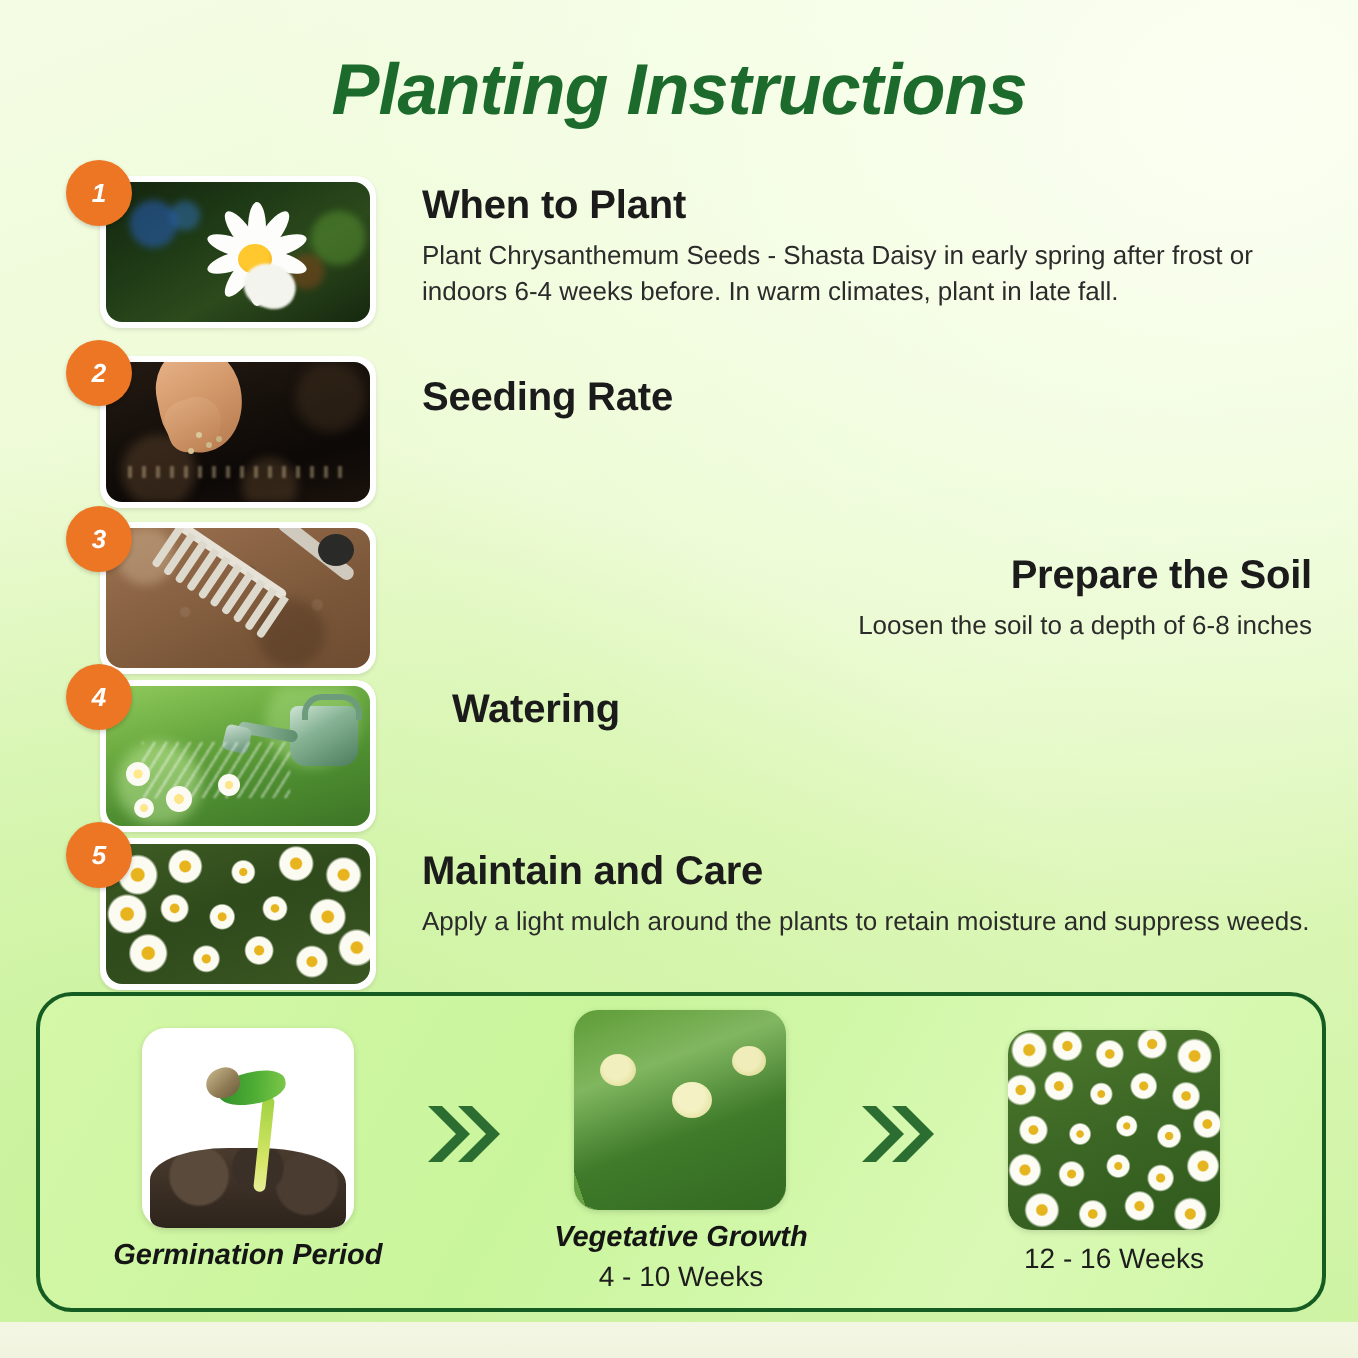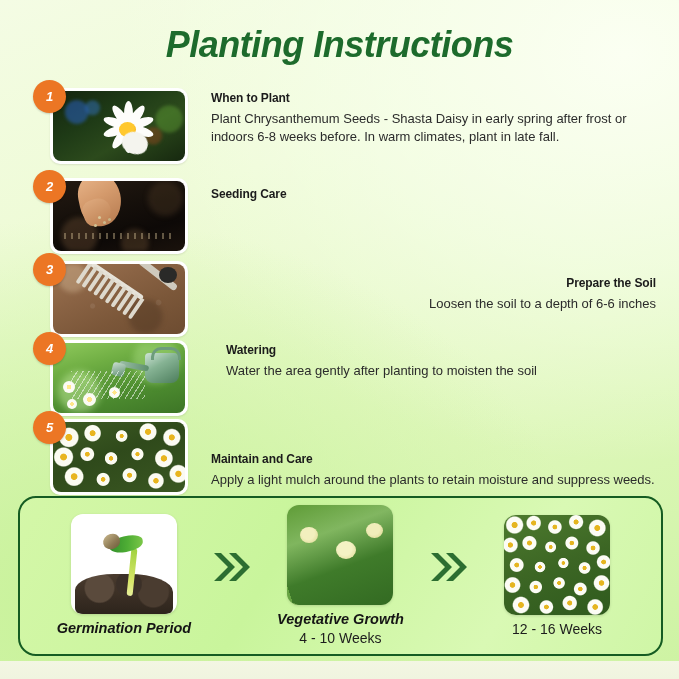--- a/index.html
+++ b/index.html
@@ -88,21 +88,21 @@
     justify-content: center;
     z-index: 4;
     box-shadow: 0 1px 2px rgba(0,0,0,0.18);
   }
   .step-text {
     position: absolute;
     left: 211px;
     width: 445px;
   }
   .step-title {
-    font-size: 12px;
+    font-size: 20px;
     font-weight: bold;
     color: #1b1b1b;
     letter-spacing: -0.1px;
     margin: 0 0 4px 0;
     line-height: 1.15;
   }
   .step-desc {
     font-size: 13px;
     color: #2b2b2b;
     line-height: 1.42;
@@ -209,38 +209,38 @@
             <div class="petal" style="left:22px;top:0px;width:9px;height:26px;transform:rotate(252deg);"></div>
             <div class="petal" style="left:22px;top:0px;width:9px;height:26px;transform:rotate(288deg);"></div>
             <div class="petal" style="left:22px;top:0px;width:9px;height:26px;transform:rotate(324deg);"></div>
             <div style="position:absolute;left:17px;top:21px;width:17px;height:15px;border-radius:50%;background:radial-gradient(circle at 45% 40%,#ffc82e 0 55%,#eda310 100%);"></div>
           </div>
           <div style="position:absolute;left:52%;top:58%;width:26px;height:22px;border-radius:50% 50% 45% 45%;background:#f4f4ee;transform:rotate(18deg);filter:blur(0.4px);"></div>
         </div>
       </div>
       <div class="step-text" style="top:4px;">
         <div class="step-title">When to Plant</div>
-        <div class="step-desc">Plant Chrysanthemum Seeds - Shasta Daisy in early spring after frost or indoors 6-8 weeks before. In warm climates, plant in late fall.</div>
+        <div class="step-desc">Plant Chrysanthemum Seeds - Shasta Daisy in early spring after frost or indoors 6-4 weeks before. In warm climates, plant in late fall.</div>
       </div>
     </div>
 
     <div class="step" style="top:90px;">
       <div class="thumb-wrap">
         <div class="badge">2</div>
         <div class="thumb">
           <div class="ph" style="background:linear-gradient(165deg,#241a12 0%,#16100b 40%,#0d0907 70%,#1a120c 100%);"></div>
           <div class="ph" style="background:radial-gradient(circle at 20% 78%, rgba(120,88,58,0.35) 0 14%, rgba(0,0,0,0) 17%),radial-gradient(circle at 62% 88%, rgba(130,96,62,0.3) 0 12%, rgba(0,0,0,0) 15%),radial-gradient(circle at 85% 25%, rgba(95,70,45,0.3) 0 12%, rgba(0,0,0,0) 16%);filter:blur(2px);"></div>
           <div style="position:absolute;left:20%;top:-10%;width:42px;height:52px;border-radius:42% 48% 55% 45%;background:linear-gradient(160deg,#e8b489 0%,#d49a6c 45%,#b57a4f 100%);transform:rotate(-12deg);"></div>
           <div style="position:absolute;left:23%;top:26%;width:28px;height:26px;border-radius:40% 50% 60% 40%;background:linear-gradient(170deg,#dda87c 0%,#bf8355 100%);transform:rotate(-20deg);"></div>
           <div style="position:absolute;left:34%;top:50%;width:3px;height:3px;border-radius:50%;background:#d9c89a;box-shadow:5px 5px 0 0 #cbb98c, -4px 8px 0 0 #d3c293, 10px 2px 0 0 #c6b383;"></div>
           <div style="position:absolute;left:8%;top:74%;width:84%;height:6px;background:repeating-linear-gradient(90deg,rgba(200,180,140,0.45) 0 2px,rgba(0,0,0,0) 2px 7px);filter:blur(0.6px);"></div>
         </div>
       </div>
       <div class="step-text" style="top:10px;">
-        <div class="step-title">Seeding Care</div>
+        <div class="step-title">Seeding Rate</div>
       </div>
     </div>
 
     <div class="step" style="top:173px;">
       <div class="thumb-wrap">
         <div class="badge">3</div>
         <div class="thumb">
           <div class="ph" style="background:linear-gradient(155deg,#9d7452 0%,#8a6344 35%,#7b5739 65%,#6d4c31 100%);"></div>
           <div class="ph" style="background:radial-gradient(circle at 15% 20%, rgba(255,235,200,0.25) 0 10%, rgba(0,0,0,0) 13%),radial-gradient(circle at 70% 75%, rgba(60,40,25,0.3) 0 14%, rgba(0,0,0,0) 18%);filter:blur(2px);"></div>
           <div class="ph" style="background:radial-gradient(circle at 30% 60%, rgba(255,255,255,0.08) 0 2%, rgba(0,0,0,0) 3%),radial-gradient(circle at 55% 30%, rgba(0,0,0,0.12) 0 2%, rgba(0,0,0,0) 3%),radial-gradient(circle at 80% 55%, rgba(255,255,255,0.07) 0 2%, rgba(0,0,0,0) 3%);"></div>
@@ -248,21 +248,21 @@
           <div style="position:absolute;left:17%;top:16%;width:74px;height:5px;background:#e6e2d8;transform:rotate(34deg);border-radius:3px;"></div>
           <div style="position:absolute;left:16%;top:22%;width:70px;height:32px;transform:rotate(34deg);">
             <div style="position:absolute;left:0;top:0;width:4px;height:24px;background:#ded9cd;border-radius:0 0 3px 3px;box-shadow:7px 0 0 #ded9cd,14px 0 0 #ded9cd,21px 0 0 #ded9cd,28px 0 0 #ded9cd,35px 0 0 #ded9cd,42px 0 0 #ded9cd,49px 0 0 #ded9cd,56px 0 0 #ded9cd,63px 0 0 #ded9cd;"></div>
           </div>
           <div style="position:absolute;left:62%;top:10%;width:46px;height:7px;background:#cfcabd;transform:rotate(38deg);border-radius:4px;"></div>
           <div style="position:absolute;left:80%;top:4%;width:18px;height:16px;border-radius:50%;background:#2a2a28;"></div>
         </div>
       </div>
       <div class="step-text" style="top:16px;text-align:right;">
         <div class="step-title">Prepare the Soil</div>
-        <div class="step-desc">Loosen the soil to a depth of 6-6 inches</div>
+        <div class="step-desc">Loosen the soil to a depth of 6-8 inches</div>
       </div>
     </div>
 
     <div class="step" style="top:252px;">
       <div class="thumb-wrap">
         <div class="badge">4</div>
         <div class="thumb">
           <div class="ph" style="background:linear-gradient(165deg,#8fc95c 0%,#6fae43 30%,#4f8f31 62%,#3d7526 100%);"></div>
           <div class="ph" style="background:radial-gradient(circle at 20% 70%, rgba(220,255,180,0.4) 0 16%, rgba(0,0,0,0) 20%),radial-gradient(circle at 78% 25%, rgba(180,230,140,0.4) 0 18%, rgba(0,0,0,0) 22%);filter:blur(3px);"></div>
 
@@ -274,21 +274,20 @@
           <div style="position:absolute;left:18px;top:28px;width:74px;height:28px;background:repeating-linear-gradient(122deg,rgba(255,255,255,0.55) 0 1px,rgba(255,255,255,0) 1px 5px);filter:blur(0.5px);"></div>
 
           <div style="position:absolute;left:10px;top:38px;width:12px;height:12px;border-radius:50%;background:radial-gradient(circle,#ffe98a 0 26%,#fbfbf4 28% 100%);"></div>
           <div style="position:absolute;left:30px;top:50px;width:13px;height:13px;border-radius:50%;background:radial-gradient(circle,#ffe58a 0 26%,#fbfbf4 28% 100%);"></div>
           <div style="position:absolute;left:56px;top:44px;width:11px;height:11px;border-radius:50%;background:radial-gradient(circle,#ffe58a 0 26%,#fbfbf4 28% 100%);"></div>
           <div style="position:absolute;left:14px;top:56px;width:10px;height:10px;border-radius:50%;background:radial-gradient(circle,#ffe58a 0 26%,#fbfbf4 28% 100%);"></div>
         </div>
       </div>
       <div class="step-text" style="top:4px;margin-left:15px;">
         <div class="step-title">Watering</div>
-        <div class="step-desc">Water the area gently after planting to moisten the soil</div>
       </div>
     </div>
 
     <div class="step" style="top:331px;">
       <div class="thumb-wrap">
         <div class="badge">5</div>
         <div class="thumb">
           <div class="ph" style="background:linear-gradient(160deg,#3e5c24 0%,#2f4a1b 45%,#3a5722 100%);"></div>
           <div class="ph" style="background:
              radial-gradient(circle at 12% 22%, #fbfbf2 0 7%, rgba(0,0,0,0) 8%),
@@ -317,21 +316,21 @@
              radial-gradient(circle at 44% 52%, #e8b41e 0 2.4%, rgba(0,0,0,0) 3%),
              radial-gradient(circle at 64% 46%, #e8b41e 0 2%, rgba(0,0,0,0) 2.6%),
              radial-gradient(circle at 84% 52%, #e8b41e 0 2.4%, rgba(0,0,0,0) 3%),
              radial-gradient(circle at 16% 78%, #e8b41e 0 2.4%, rgba(0,0,0,0) 3%),
              radial-gradient(circle at 38% 82%, #e8b41e 0 2%, rgba(0,0,0,0) 2.6%),
              radial-gradient(circle at 58% 76%, #e8b41e 0 2.4%, rgba(0,0,0,0) 3%),
              radial-gradient(circle at 78% 84%, #e8b41e 0 2%, rgba(0,0,0,0) 2.6%),
              radial-gradient(circle at 95% 74%, #e8b41e 0 2%, rgba(0,0,0,0) 2.6%);"></div>
         </div>
       </div>
-      <div class="step-text" style="top:6px;margin-top:28px;">
+      <div class="step-text" style="top:6px;">
         <div class="step-title">Maintain and Care</div>
         <div class="step-desc">Apply a light mulch around the plants to retain moisture and suppress weeds.</div>
       </div>
     </div>
 
   </div>
 
   <div class="timeline-panel">
     <div class="timeline-row">
 

